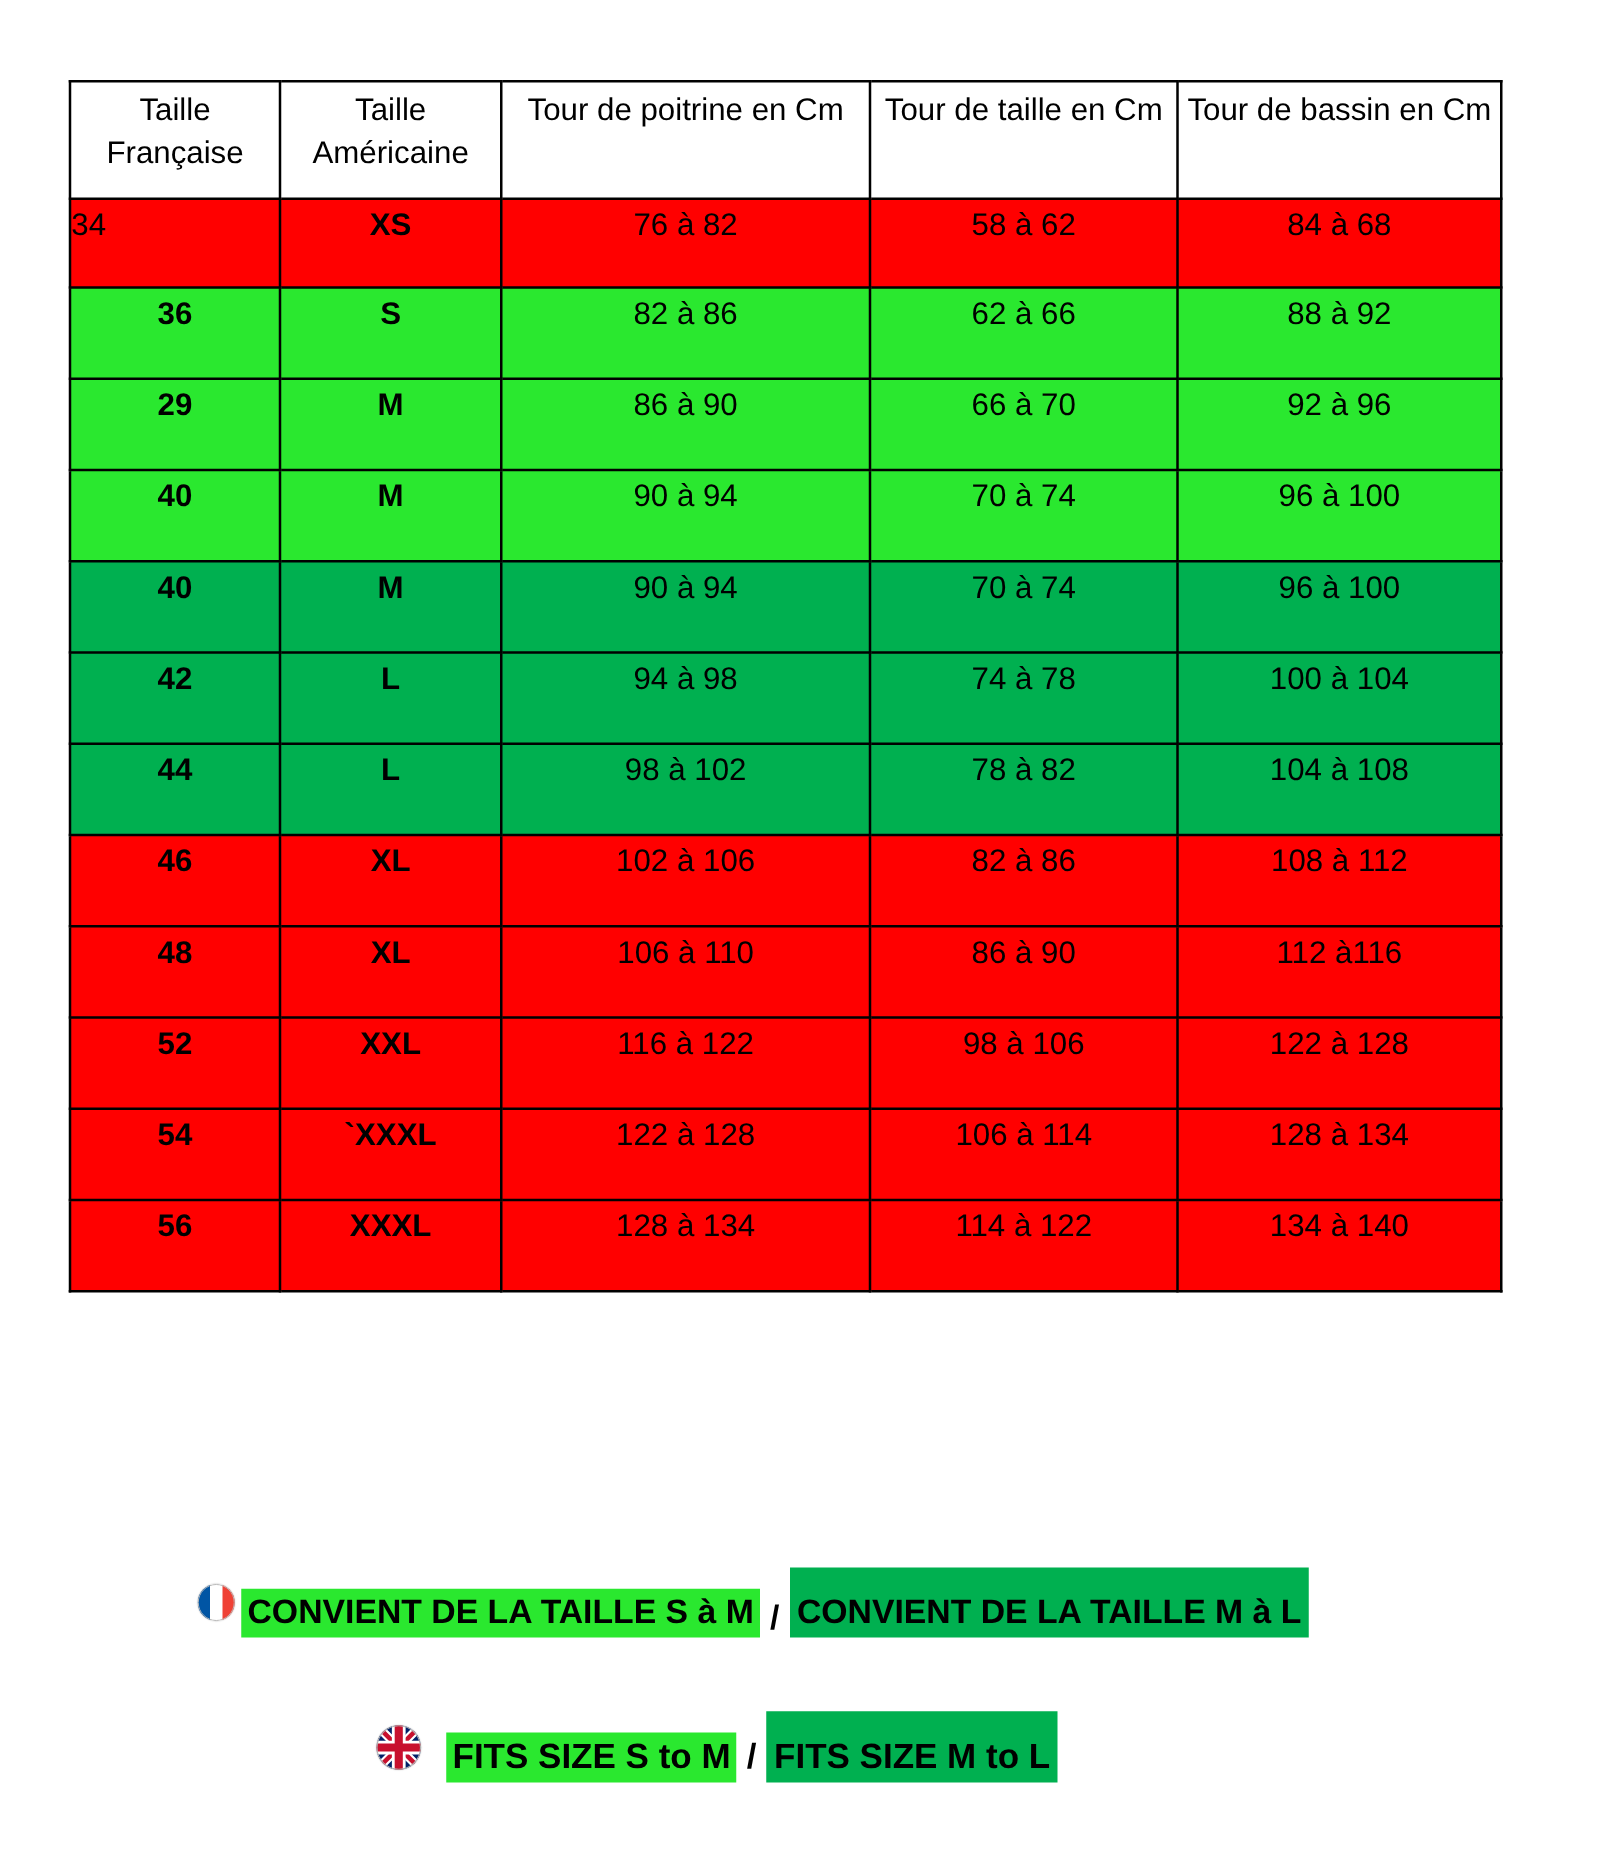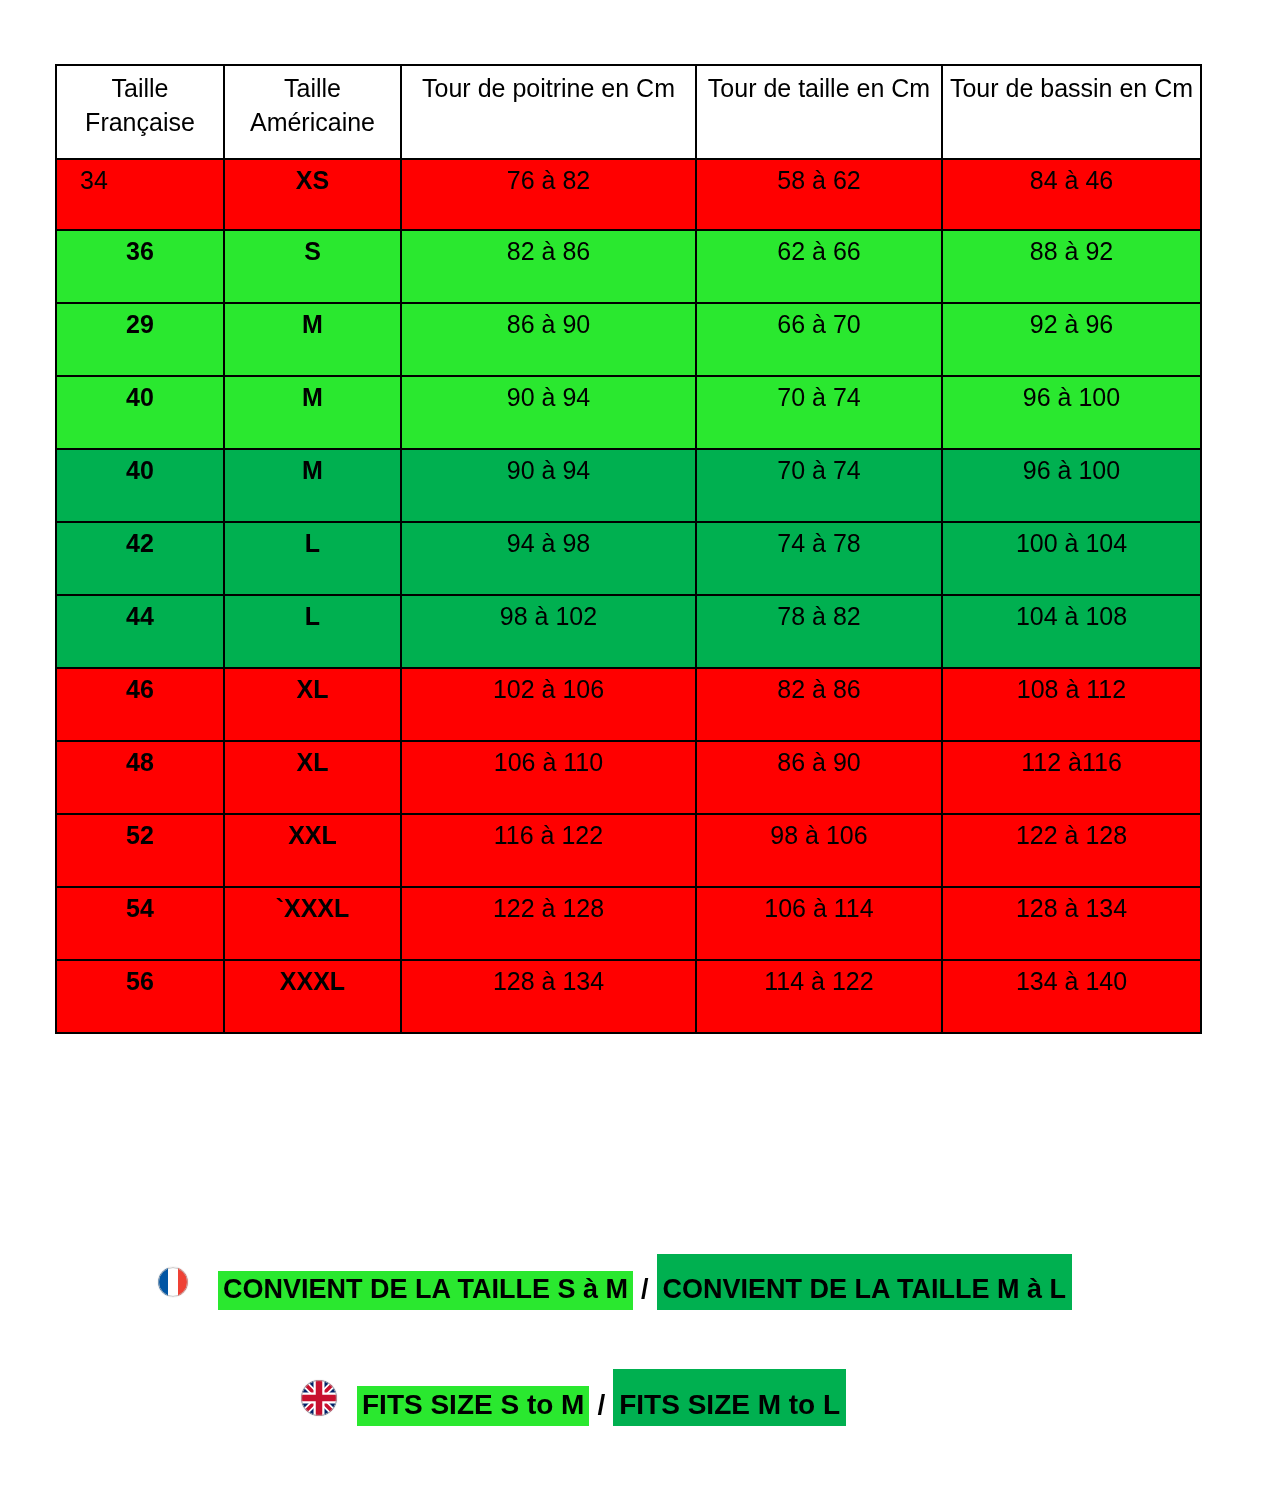--- a/index.html
+++ b/index.html
@@ -57,21 +57,21 @@
     font-size: 25px;
     line-height: 1.15;
   }
   tbody td.fr-size,
   tbody td.us-size {
     font-weight: bold;
   }
   tbody tr.first-row td.fr-size {
     font-weight: normal;
     text-align: left;
-    padding-left: 23px;
+    padding-left: 0;
   }
 
   tr.band-red  td { background: #ff0000; }
   tr.band-lime td { background: #2ae82f; }
   tr.band-dark td { background: #00b050; }
 
   
   .legend-line {
     position: absolute;
     display: flex;
@@ -92,21 +92,21 @@
   }
   #legend-en .flag { width: 36px; height: 36px; }
 
   .legend-text-group {
     display: flex;
     align-items: baseline;
     font-size: 28px;
     font-weight: bold;
     color: #000000;
   }
-  #legend-fr .legend-text-group { margin-left: 30px; font-size: 27px; }
+  #legend-fr .legend-text-group { margin-left: 5px; font-size: 27px; align-items: flex-end; }
   #legend-en .legend-text-group { margin-left: 20px; font-size: 28px; }
 
   .hl-lime {
     background: #2ae82f;
     padding: 3px 5px 5px 5px;
   }
   .hl-dark {
     background: #00b050;
     padding: 20px 6px 5px 6px;
   }
@@ -134,21 +134,21 @@
         <th>Tour de taille en Cm</th>
         <th>Tour de bassin en Cm</th>
       </tr>
     </thead>
     <tbody id="size-table-body">
         <tr class="band-red first-row">
           <td class="fr-size">34</td>
           <td class="us-size">XS</td>
           <td>76 à 82</td>
           <td>58 à 62</td>
-          <td>84 à 46</td>
+          <td>84 à 68</td>
         </tr>
         <tr class="band-lime">
           <td class="fr-size">36</td>
           <td class="us-size">S</td>
           <td>82 à 86</td>
           <td>62 à 66</td>
           <td>88 à 92</td>
         </tr>
         <tr class="band-lime">
           <td class="fr-size">29</td>

